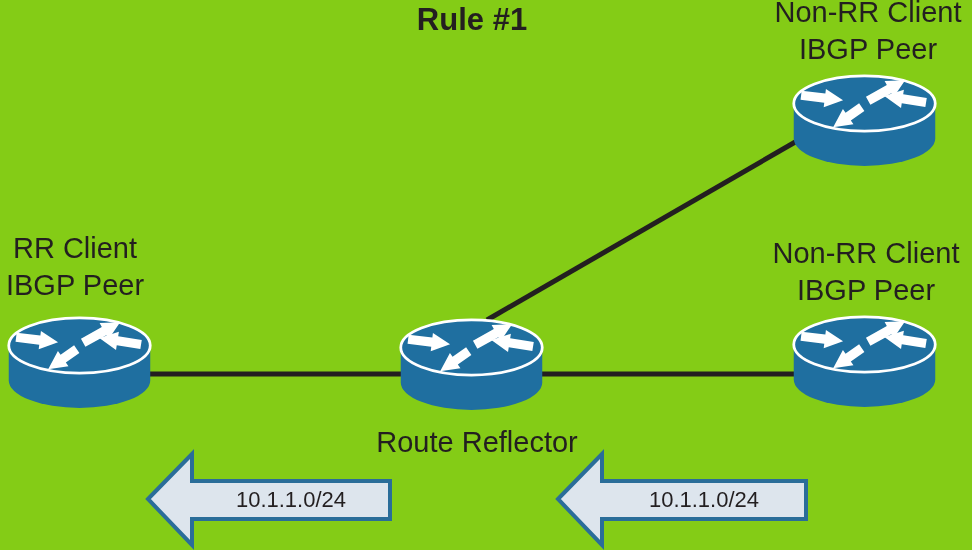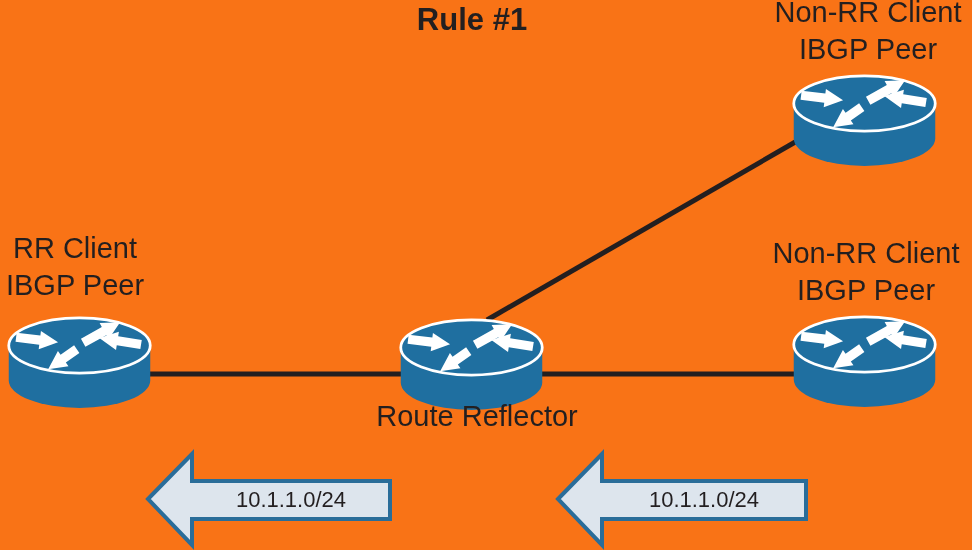--- a/index.html
+++ b/index.html
@@ -3,21 +3,21 @@
 <meta charset="utf-8">
 <style>
   * { margin: 0; padding: 0; box-sizing: border-box; }
   html, body { background: #ffffff; }
   body { font-family: "Liberation Sans", sans-serif; }
 
   .canvas {
     position: relative;
     width: 972px;
     height: 550px;
-    background: #f97316;
+    background: #84cc16;
     overflow: hidden;
   }
 
   .layer { position: absolute; left: 0; top: 0; }
 
   .link {
     stroke: var(--link-black, #231f20);
     stroke-width: 5;
     fill: none;
   }
@@ -86,18 +86,18 @@
   <div class="label node-label" style="left:-49px; top:230px; width:248px;">
     <span>RR Client</span>
     <span>IBGP Peer</span>
   </div>
 
   <div class="label node-label" style="left:742px; top:235px; width:248px;">
     <span>Non-RR Client</span>
     <span>IBGP Peer</span>
   </div>
 
-  <div class="label node-label" style="left:327px; top:398px; width:300px;">Route Reflector</div>
+  <div class="label node-label" style="left:327px; top:424px; width:300px;">Route Reflector</div>
 
   <div class="label prefix" style="left:191px; top:483px; width:200px;">10.1.1.0/24</div>
   <div class="label prefix" style="left:604px; top:483px; width:200px;">10.1.1.0/24</div>
 
 </div>
 
 </body></html>

